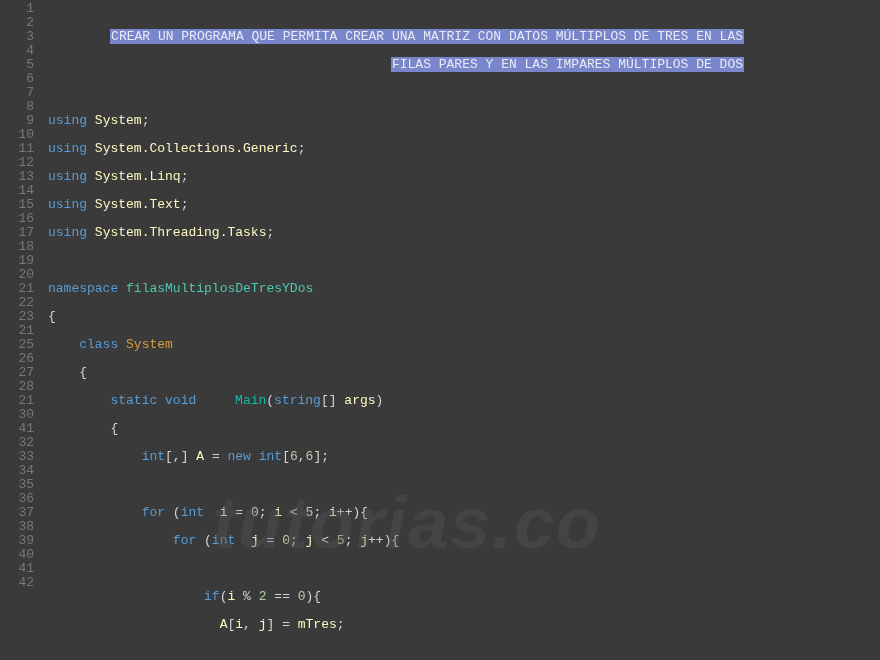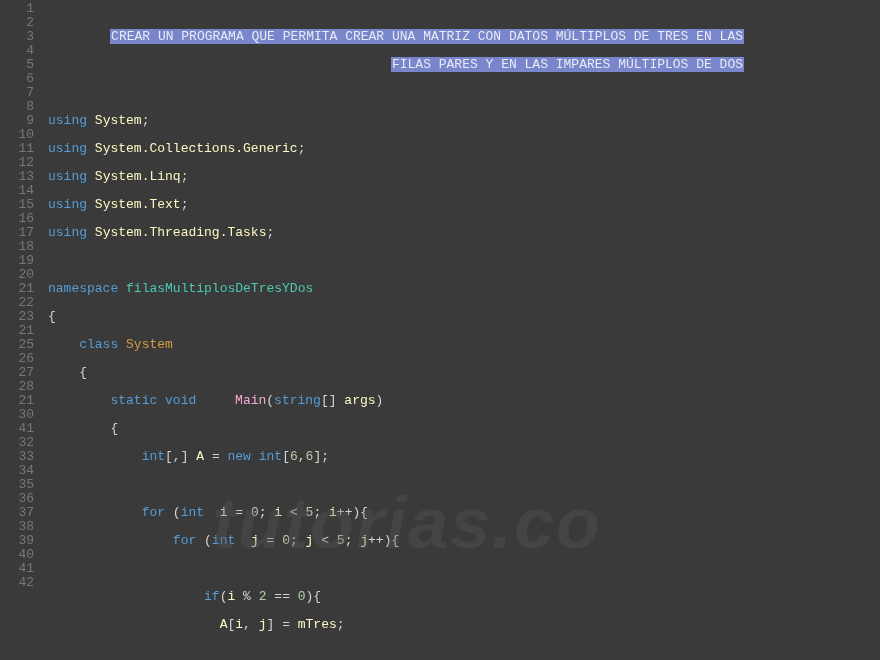--- a/index.html
+++ b/index.html
@@ -40,21 +40,21 @@
       height: 14px;
     }
     .hl-comment-box {
       background: #7986cb;
       color: #e8eaf6;
       padding: 0 1px;
     }
     .kw { color: #569cd6; }
     .type { color: #4ec9b0; }
     .class { color: #d69d3c; }
-    .method { color: #f9a8d4; padding-left: 31px; }
+    .method { color: #14b8a6; padding-left: 31px; }
     .num { color: #b5cea8; }
     .op { color: #d4d4d4; }
     .punc { color: #d4d4d4; }
     .ident { color: #fef9c3; }
     .watermark {
       position: absolute;
       left: 170px;
       top: 516px;
       font-size: 72px;
       font-weight: bold;

